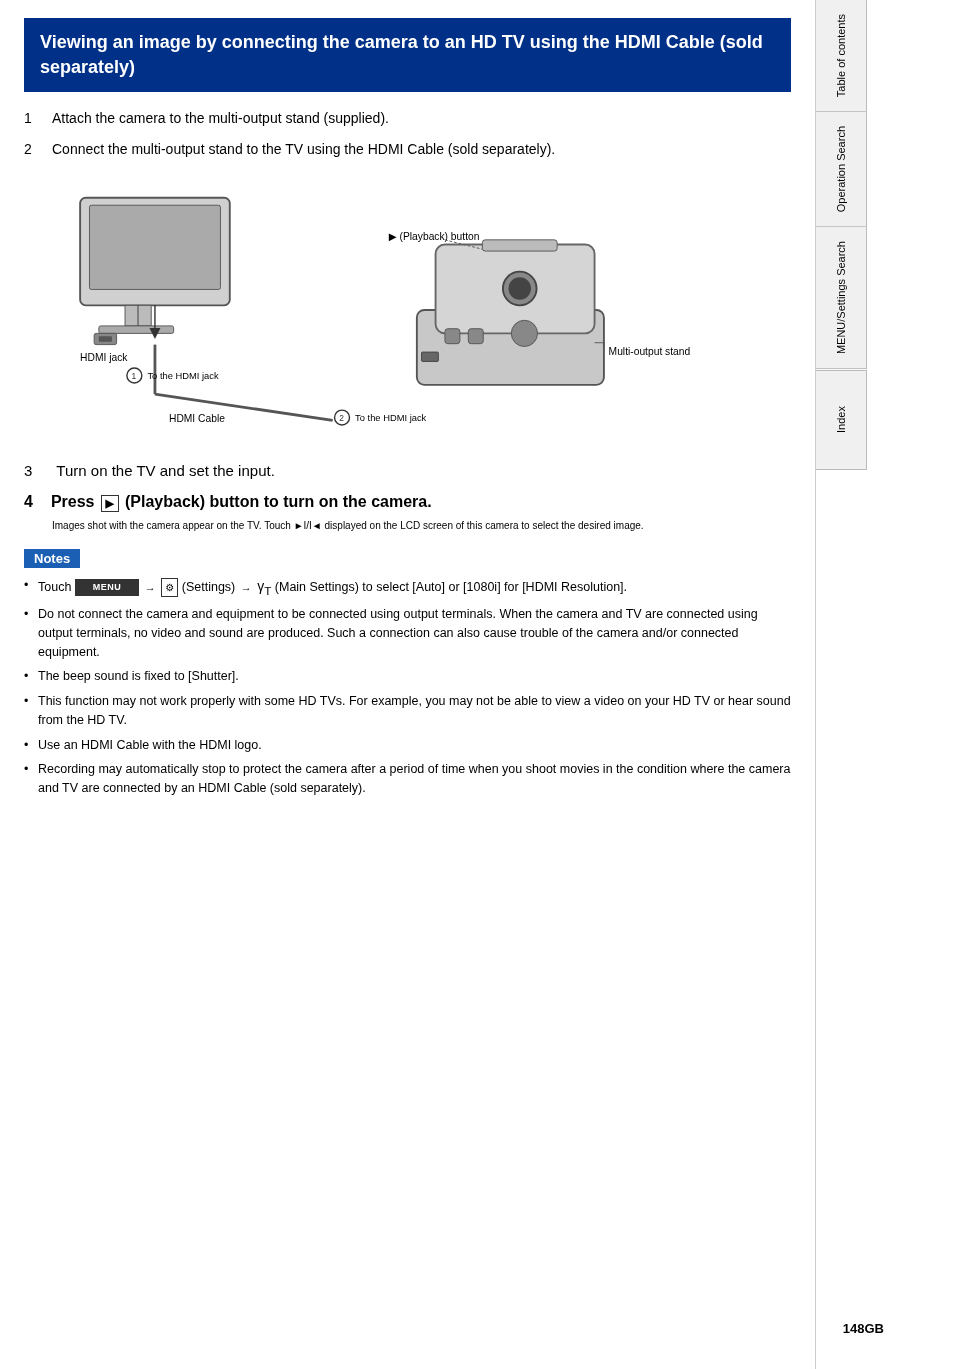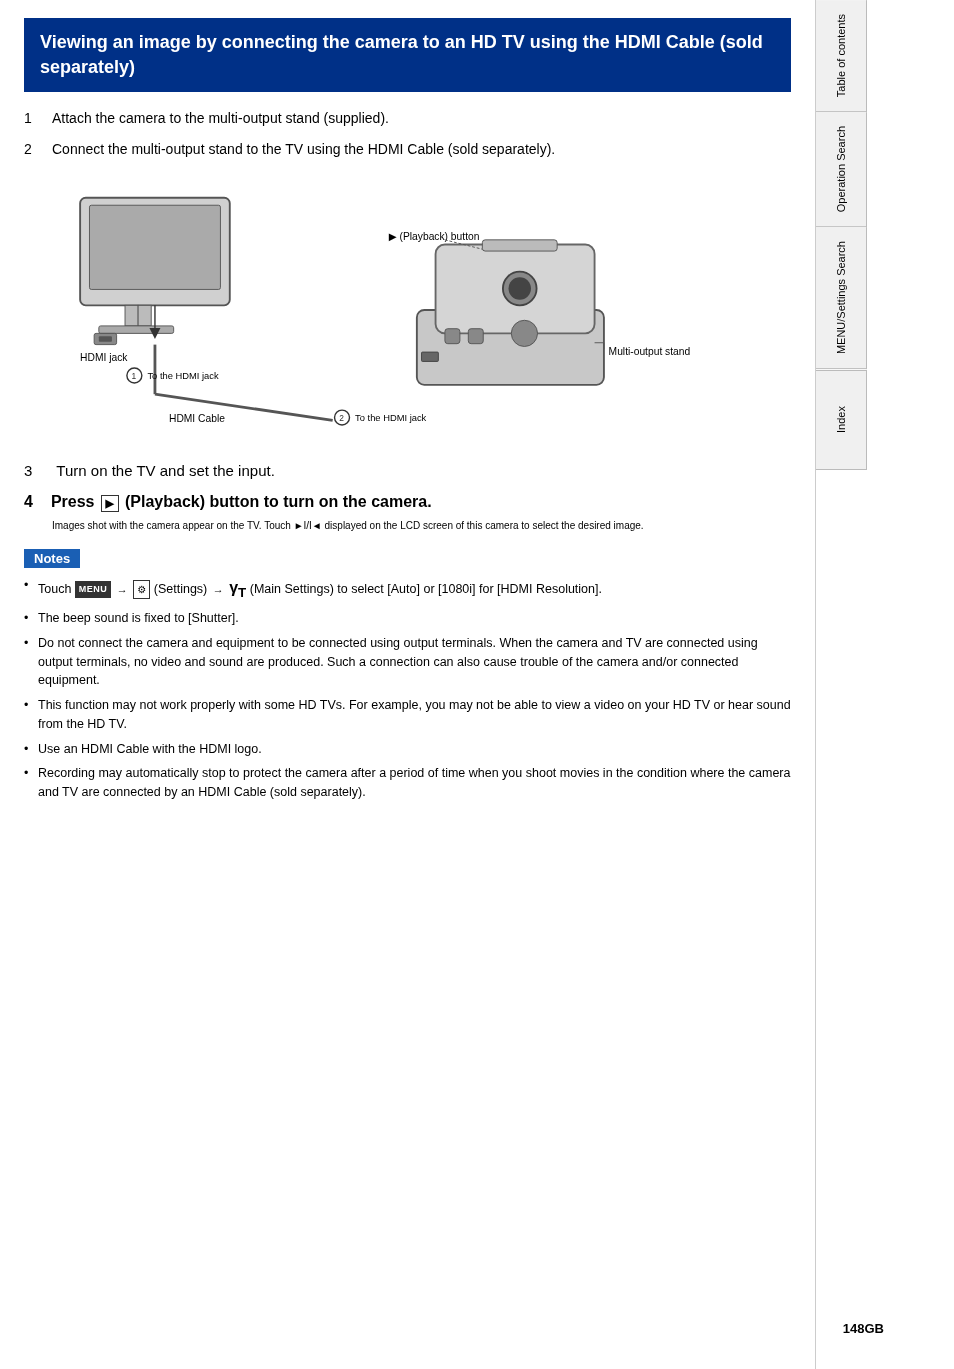--- a/index.html
+++ b/index.html
@@ -175,38 +175,37 @@
       left: 0;
     }
 
     .menu-icon {
       display: inline-block;
       border: 1px solid #333;
       background: #333;
       color: #fff;
       font-size: 9px;
       font-weight: bold;
-      padding: 1px 3px;
+      padding: 1px 17px;
       vertical-align: middle;
       letter-spacing: 0.5px;
     }
 
     .settings-icon {
       display: inline-block;
       border: 1px solid #333;
       font-size: 10px;
       padding: 1px 3px;
       vertical-align: middle;
     }
 
     .settings-icon2 {
       display: inline-block;
-      font-size: 16px;
-      vertical-align: middle;
-      font-weight: bold;
+      font-size: 14px;
+      vertical-align: middle;
     }
 
     .arrow-icon {
       display: inline-block;
       font-size: 11px;
       vertical-align: middle;
       margin: 0 2px;
     }
 
     
@@ -323,22 +322,22 @@
       <ul class="notes-list">
         <li>
           Touch <span class="menu-icon">MENU</span>
           <span class="arrow-icon">→</span>
           <span class="settings-icon">⚙</span>
           (Settings)
           <span class="arrow-icon">→</span>
           <span class="settings-icon2">γ<sub>T</sub></span>
           (Main Settings) to select [Auto] or [1080i] for [HDMI Resolution].
         </li>
+        <li>Do not connect the camera and equipment to be connected using output terminals. When the camera and TV are connected using output terminals, no video and sound are produced. Such a connection can also cause trouble of the camera and/or connected equipment.</li>
         <li>The beep sound is fixed to [Shutter].</li>
-        <li>Do not connect the camera and equipment to be connected using output terminals. When the camera and TV are connected using output terminals, no video and sound are produced. Such a connection can also cause trouble of the camera and/or connected equipment.</li>
         <li>This function may not work properly with some HD TVs. For example, you may not be able to view a video on your HD TV or hear sound from the HD TV.</li>
         <li>Use an HDMI Cable with the HDMI logo.</li>
         <li>Recording may automatically stop to protect the camera after a period of time when you shoot movies in the condition where the camera and TV are connected by an HDMI Cable (sold separately).</li>
       </ul>
     </div>
 
     <div class="page-number">
       <span class="page-number-badge">148GB</span>
     </div>
   </div>

